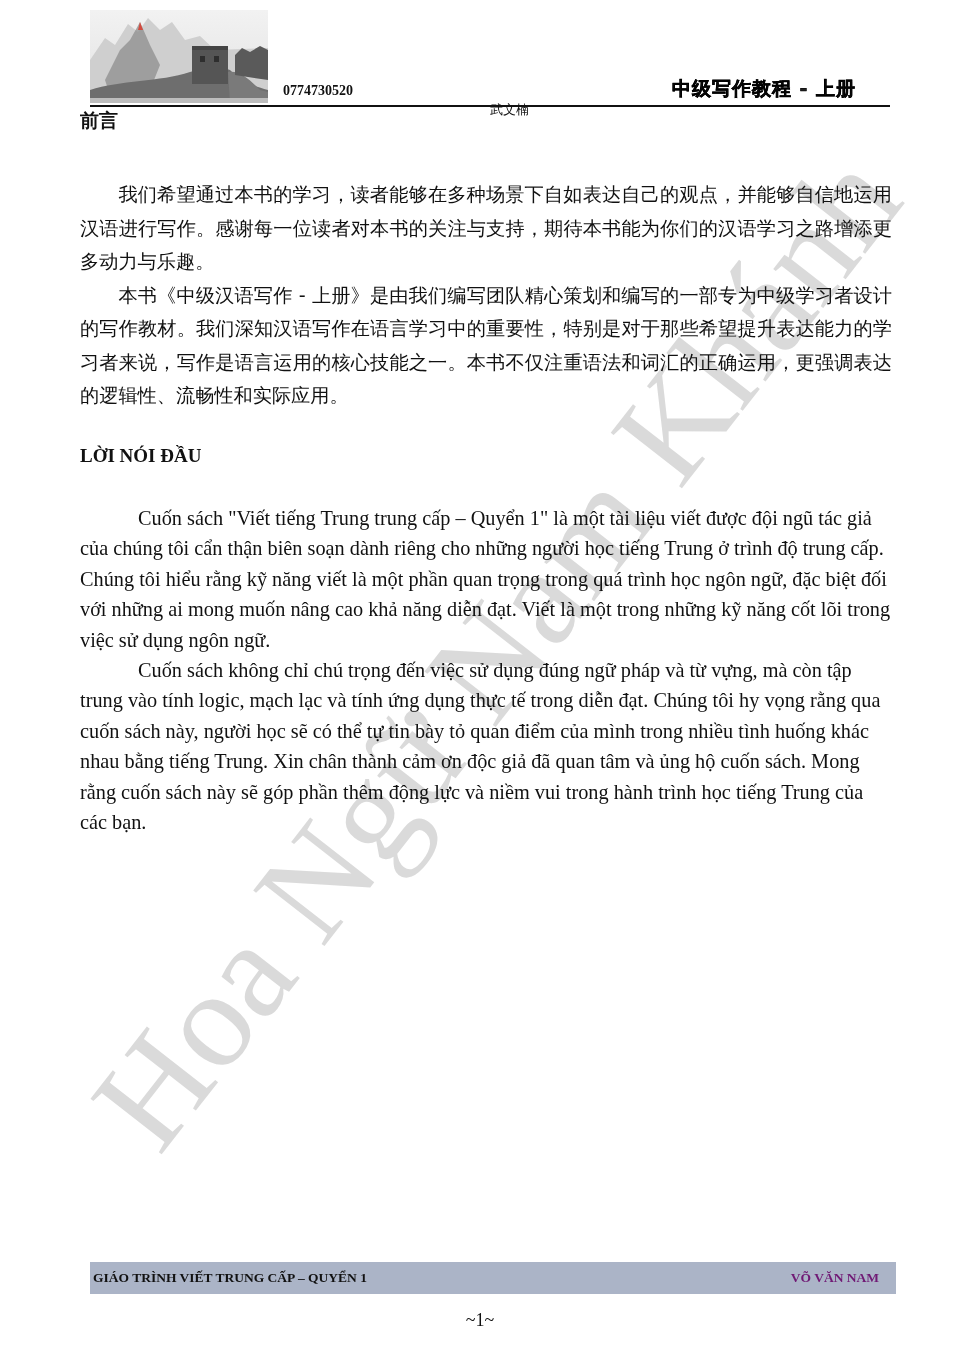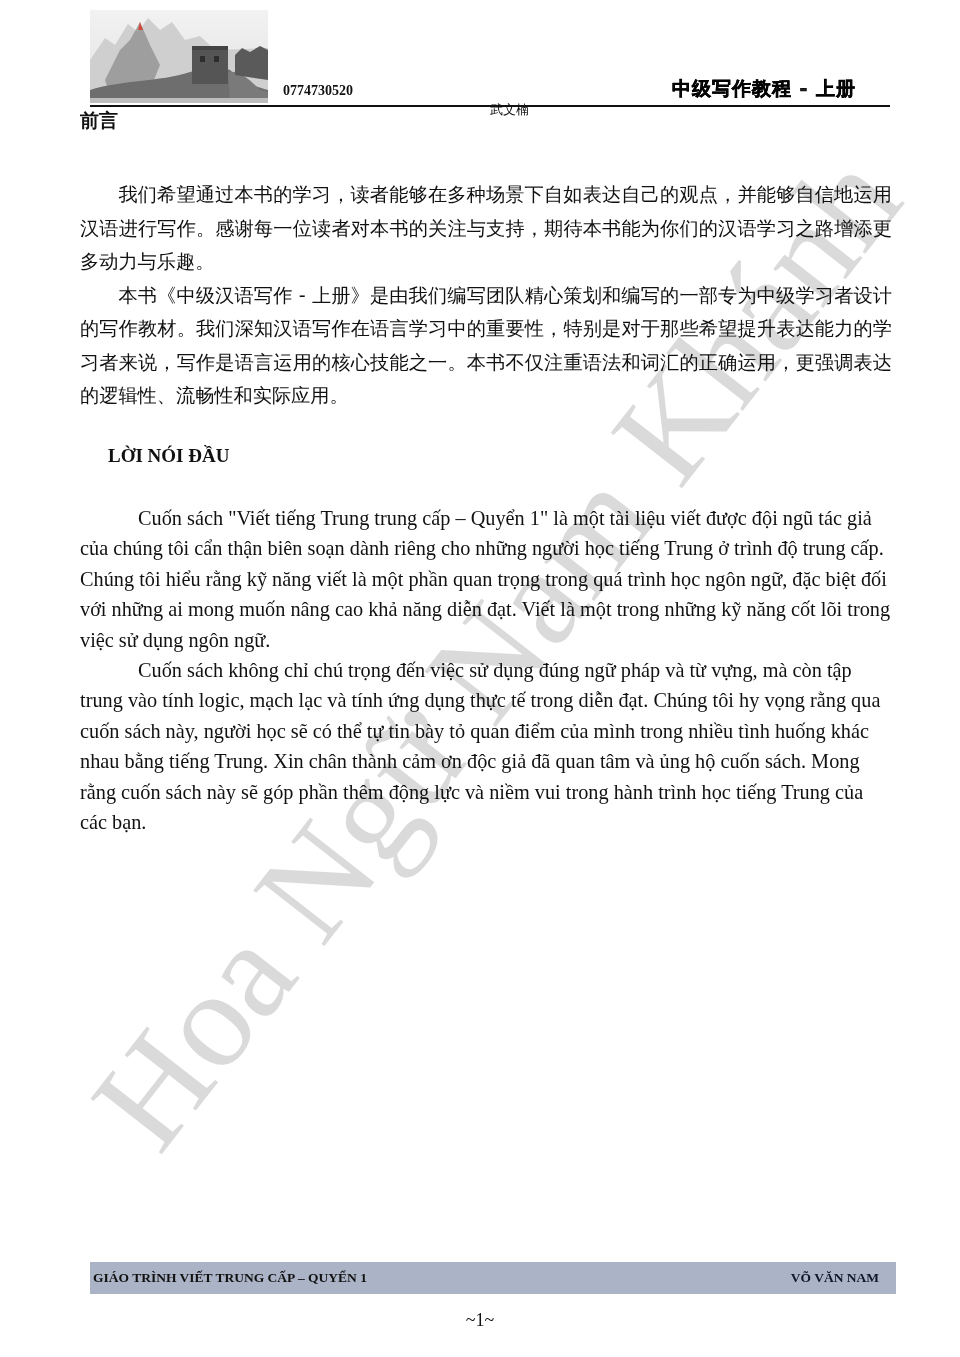--- a/index.html
+++ b/index.html
@@ -12,31 +12,31 @@
     .header-phone { position:absolute; left:283px; top:83px; font-family:"Liberation Serif", serif; font-weight:bold; font-size:14px; }
     .header-author { position:absolute; left:490px; top:83px; font-family:"DejaVu Sans", sans-serif; font-size:13px;margin-top:18px; }
     .header-title { position:absolute; left:672px; top:76px; font-family:"DejaVu Sans", sans-serif; font-weight:bold; font-size:19px; letter-spacing:1px; color:#222; text-shadow:0 0 0 #000; -webkit-text-stroke:0.4px #000; }
     .header-rule { position:absolute; left:90px; top:105px; width:800px; height:2px; background:#111; }
 
     
     .cn-heading { position:absolute; left:80px; top:108px; font-family:Liberation Mono, monospace; font-weight:bold; font-size:19px; }
     .cn-body { position:absolute; left:80px; top:178px; width:812px; font-family:"DejaVu Sans", sans-serif; font-size:19.2px; line-height:33.5px; }
     .cn-body p { margin:0; text-indent:2em; text-align:justify; }
 
-    .vn-heading { position:absolute; left:80px; top:445px; font-family:"Liberation Serif", serif; font-weight:bold; font-size:19px;margin-left:28px; }
+    .vn-heading { position:absolute; left:80px; top:445px; font-family:"Liberation Serif", serif; font-weight:bold; font-size:19px; }
     .vn-body { position:absolute; left:80px; top:503px; width:812px; font-family:"Liberation Serif", serif; font-size:20.3px; line-height:30.4px; }
     .vn-body p { margin:0; text-indent:58px; }
 
     
     .watermark { position:absolute; left:60px; top:1080px; font-family:"Liberation Serif", serif; font-size:138px; color:rgba(150,150,150,0.35); white-space:nowrap; transform-origin:0 0; transform:rotate(-52deg); pointer-events:none; }
 
     
     .footer-bar { position:absolute; left:90px; top:1262px; width:806px; height:32px; background:#abb4c7; }
     .footer-left { position:absolute; left:3px; top:8px; font-family:"Liberation Serif", serif; font-weight:bold; font-size:13.5px; color:#111; }
-    .footer-right { position:absolute; right:17px; top:8px; font-family:"Liberation Serif", serif; font-weight:bold; font-size:13.5px; color:#0f172a; }
+    .footer-right { position:absolute; right:17px; top:8px; font-family:"Liberation Serif", serif; font-weight:bold; font-size:13.5px; color:#701a75; }
     .page-number { position:absolute; left:0; width:960px; top:1310px; text-align:center; font-family:"Liberation Serif", serif; font-size:18px; }
   </style>
 </head>
 <body>
 
 <div class="page">
 
   <div class="header-img">
     <svg viewBox="0 0 178 93" preserveAspectRatio="none">
       <path d="M0,50 L15,28 L25,35 L38,14 L48,22 L58,8 L70,20 L82,12 L95,30 L110,26 L125,40 L178,38 L178,93 L0,93 Z" fill="#cfcfcf"></path>

